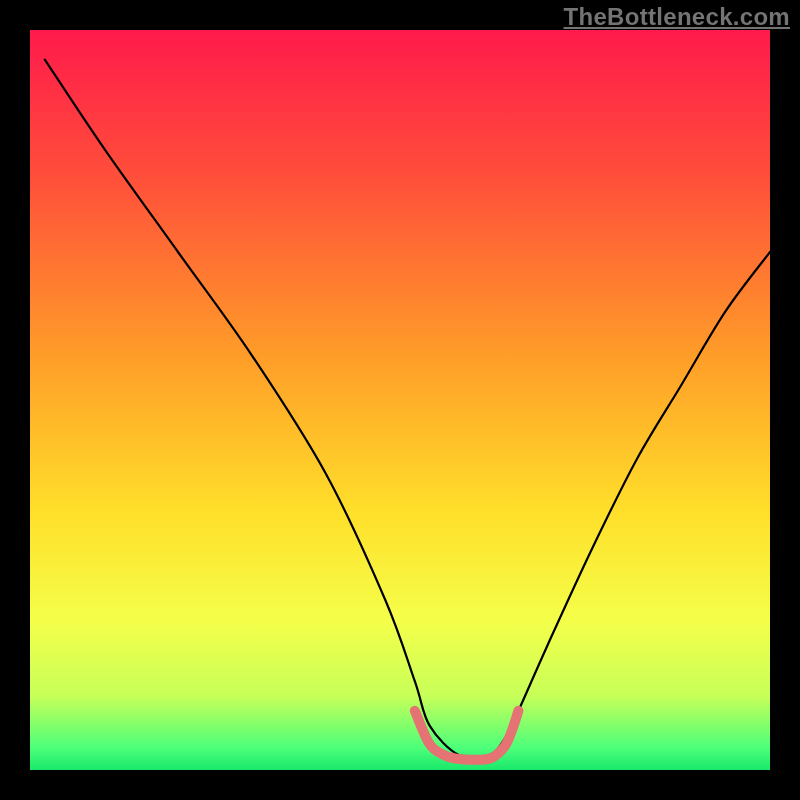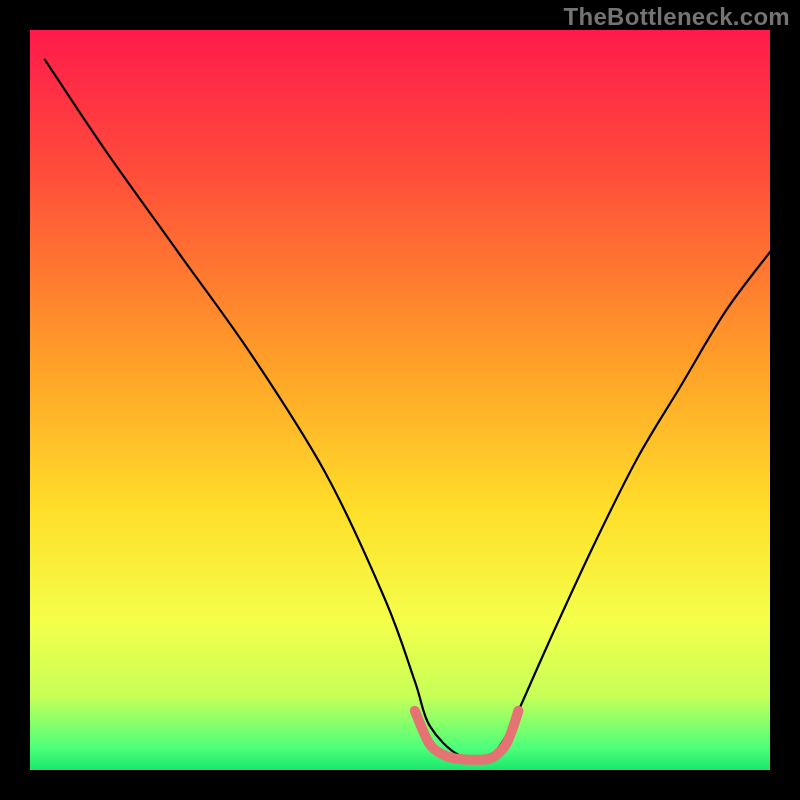--- a/index.html
+++ b/index.html
@@ -27,20 +27,21 @@
   }
   .watermark {
     position: absolute;
     top: 3px;
     right: 10px;
     color: #747474;
     font-size: 24px;
     font-weight: 600;
     letter-spacing: 0.3px;
     z-index: 5;
+    text-decoration: underline;
   }
   
   svg { display: block; }
 </style>
 </head>
 <body>
 
 <div class="frame">
 
   <div class="watermark">TheBottleneck.com</div>

